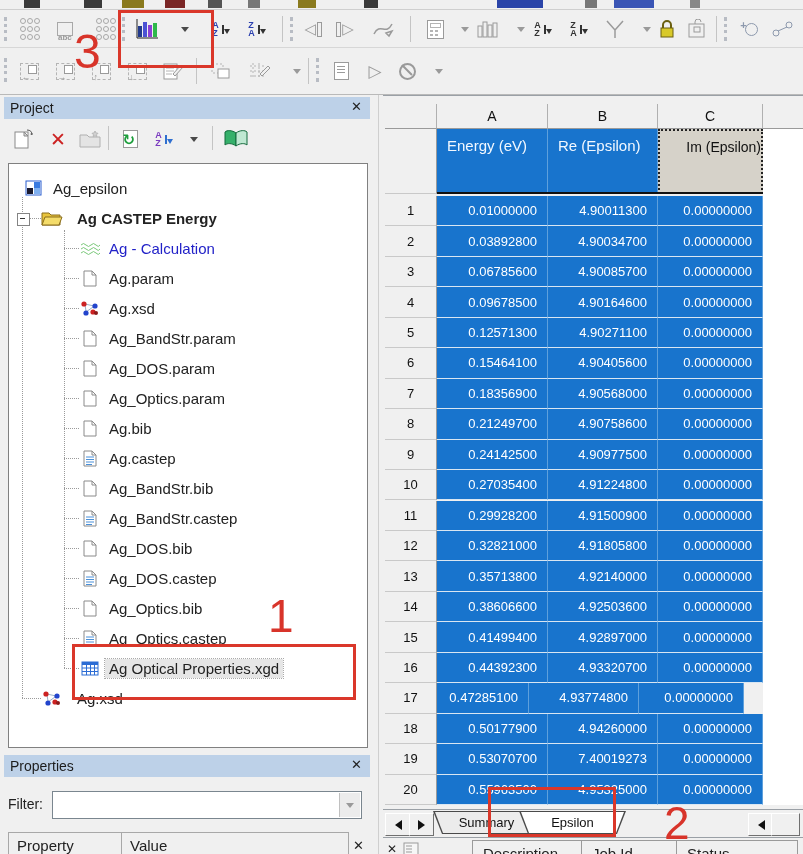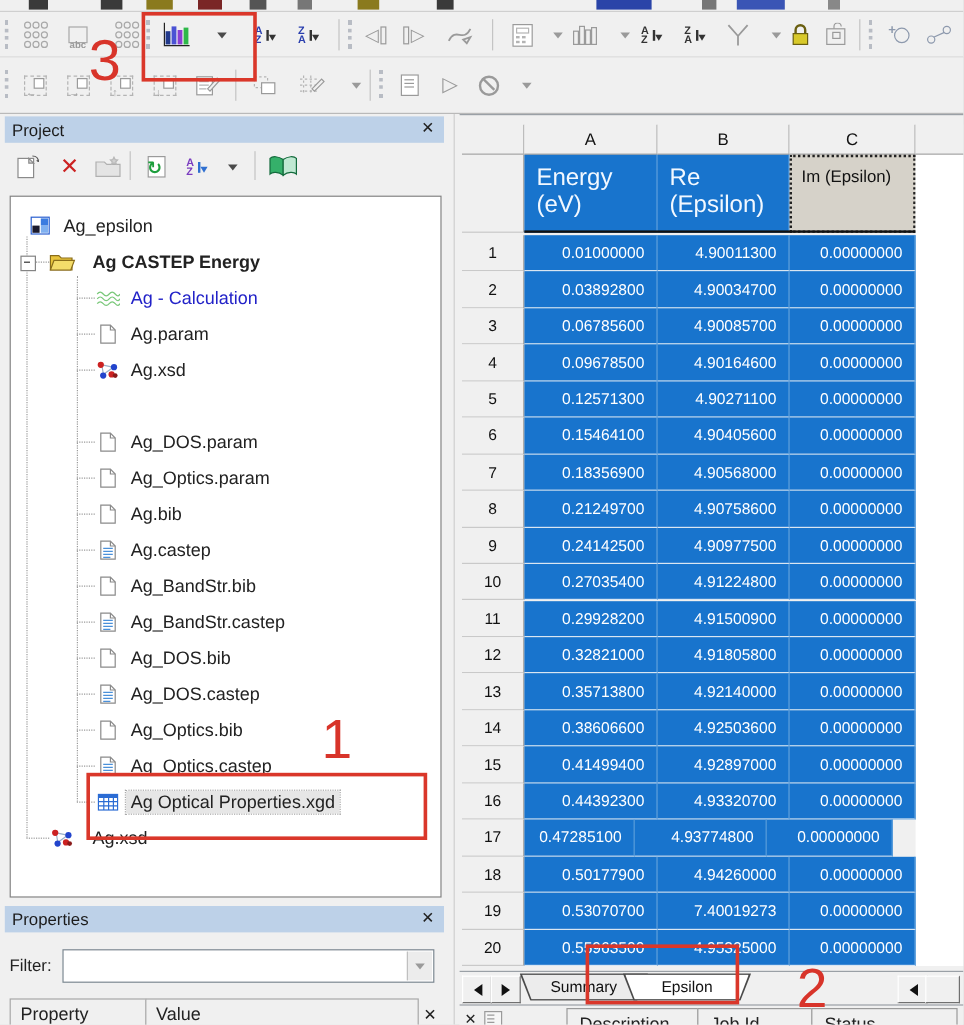--- a/index.html
+++ b/index.html
@@ -56,21 +56,21 @@
   #filterlbl{position:absolute;left:8px;top:796px;font-size:14px;}
   #filtercombo{position:absolute;left:52px;top:791px;width:308px;height:26px;background:#fff;border:1px solid #7a868f;}
   #filtercombo .dd{position:absolute;right:1px;top:1px;bottom:1px;width:20px;background:#ececec;border-left:1px solid #c0c0c0;
                    display:flex;align-items:center;justify-content:center;}
   .hdrcell{position:absolute;background:#f0f0f0;border:1px solid #a8a8a8;box-sizing:border-box;font-size:15px;
            padding:4px 0 0 8px;height:30px;}
   
   #rightpanel{position:absolute;left:383px;top:95px;width:420px;height:759px;background:#f0f0f0;border-top:1px solid #9aa0a6;}
   .colhdr{position:absolute;top:8px;height:25px;background:#f0f0f0;border-right:1px solid #b0b0b0;border-bottom:1px solid #9a9a9a;
           box-sizing:border-box;display:flex;align-items:center;justify-content:center;font-size:14px;color:#111;}
-  .bluehdr{position:absolute;top:33px;height:65px;background:#1874cd;color:#f2f8ff;font-size:20px;
+  .bluehdr{position:absolute;top:33px;height:65px;background:#1874cd;color:#f2f8ff;font-size:15px;
            padding:8px 0 0 10px;box-sizing:border-box;border-right:1px solid #5ea0dc;}
   #activecell{position:absolute;top:33px;height:65px;background:#d6d2c9;color:#111;font-size:14px;
               padding:8px 0 0 8px;box-sizing:border-box;border:2px dotted #222;}
   #blackline{position:absolute;background:#111;}
   .rownum{background:#f0f0f0;border-right:1px solid #9a9a9a;border-bottom:1px solid #c9c9c9;box-sizing:border-box;
           display:flex;align-items:center;justify-content:center;font-size:13px;color:#111;}
   .grow{position:absolute;left:2px;width:378px;height:30.45px;display:flex;}
   .gcell{background:#1874cd;color:#fff;font-size:13px;display:flex;align-items:center;justify-content:flex-end;
          padding-right:10px;box-sizing:border-box;border-right:1px solid #5ea0dc;border-bottom:1px solid #d9e6f2;text-align:right;}
   #rowswhite{position:absolute;left:380px;top:33px;width:40px;height:676px;background:#fff;}
@@ -441,20 +441,30 @@
               <path d="M5 4 L14 6 M6 12 L13 7 M5 5 L6 11" stroke="#9ab0c8"></path>
               <circle cx="4" cy="4" r="2.6" fill="#cc2222"></circle>
               <circle cx="15" cy="6" r="2.6" fill="#2244cc"></circle>
               <circle cx="6" cy="13" r="2.6" fill="#2244cc"></circle>
               <circle cx="13" cy="12" r="2.6" fill="#cc2222"></circle>
               <circle cx="16" cy="13" r="2" fill="#8a1a1a"></circle>
             </svg>
           </span>
           <span class="lbl" style="position: absolute; left: 96px;">Ag.xsd</span>
         </div>
+        <div class="trow" style="top: 159px;">
+          <span class="hstub" style="left: 55px; width: 15px; top: 15px;"></span>
+          <span class="ticon" style="left: 70px; position: absolute;">
+            <svg width="14" height="17">
+              <path d="M1 1 h8 l4 4 v11 h-12 z" fill="#fff" stroke="#8a8a8a"></path>
+              <path d="M9 1 v4 h4" fill="none" stroke="#8a8a8a"></path>
+            </svg>
+          </span>
+          <span class="lbl" style="position: absolute; left: 96px;">Ag_BandStr.param</span>
+        </div>
         <div class="trow" style="top: 189px;">
           <span class="hstub" style="left: 55px; width: 15px; top: 15px;"></span>
           <span class="ticon" style="left: 70px; position: absolute;">
             <svg width="14" height="17">
               <path d="M1 1 h8 l4 4 v11 h-12 z" fill="#fff" stroke="#8a8a8a"></path>
               <path d="M9 1 v4 h4" fill="none" stroke="#8a8a8a"></path>
             </svg>
           </span>
           <span class="lbl" style="position: absolute; left: 96px;">Ag_DOS.param</span>
         </div>
@@ -606,21 +616,21 @@
         <span>B</span>
       </div>
     <div class="colhdr" style="left:275px;width:105px;">
         <span>C</span>
       </div>
     <div class="colhdr" style="left:380px;width:40px;border-right:none;"></div>
 
     <div class="rownum" style="position:absolute;left:2px;top:33px;width:52px;height:65px;"></div>
     <div class="bluehdr" style="left:54px;width:111px;"><span>Energy (eV)</span></div>
     <div class="bluehdr" style="left:165px;width:110px;"><span>Re (Epsilon)</span></div>
-    <div id="activecell" style="left:275px;width:105px;"><span>Im (Epsilon)</span></div>
+    <div id="activecell" style="left:275px;width:105px;text-align:right;"><span>Im (Epsilon)</span></div>
     <div id="blackline" style="left:54px;top:96px;width:326px;height:2px;"></div>
 
     <div id="rowswhite"></div>
     <div id="gridrows">
         <div class="grow" style="top: 100px;">
           <div class="rownum" style="width: 52px; flex: 0 0 auto;">1</div>
           <div class="gcell" style="width: 111px; flex: 0 0 auto;">0.01000000</div>
           <div class="gcell" style="width: 110px; flex: 0 0 auto;">4.90011300</div>
           <div class="gcell" style="width: 105px; flex: 0 0 auto;">0.00000000</div>
         </div>

